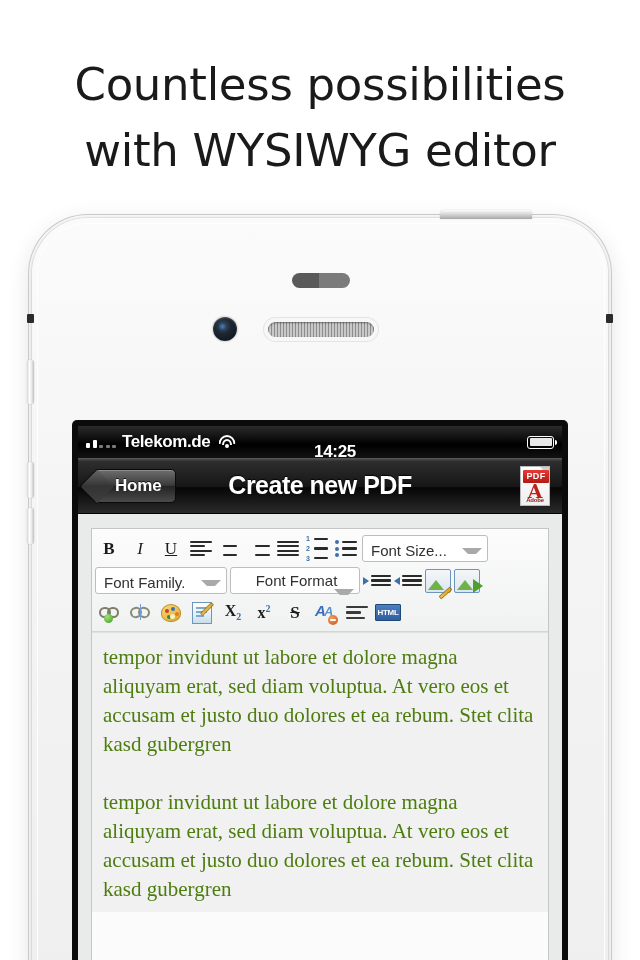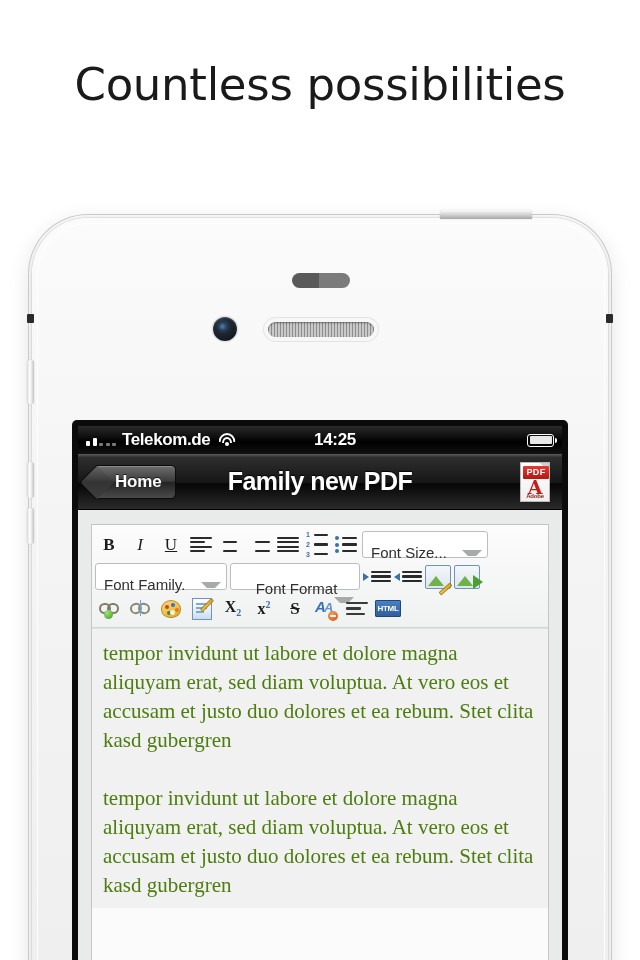--- a/index.html
+++ b/index.html
@@ -159,21 +159,21 @@
     overflow: hidden;
     background: #e9eaea;
   }
 
   
   .statusbar {
     position: relative;
     height: 28px;
     background: linear-gradient(180deg,#2b2b2b 0%, #000000 58%, #121212 100%);
     display: flex;
-    padding: 4px 8px;
+    padding: 16px 8px;
     color: #ffffff;
   }
   .sb-left { display: flex; align-items: center; gap: 6px; }
   .bars { display: flex; align-items: flex-end; gap: 2.5px; height: 11px; }
   .bars i { display: block; width: 4px; border-radius: 1px; background: #fff; }
   .bars i:nth-child(1){ height: 5px; }
   .bars i:nth-child(2){ height: 8px; }
   .bars i:nth-child(3){ height: 3px; background:#7a7a7a; }
   .bars i:nth-child(4){ height: 3px; background:#7a7a7a; }
   .bars i:nth-child(5){ height: 3px; background:#7a7a7a; }
@@ -358,21 +358,21 @@
   .ind-wrap .lines { flex:1; display:flex; flex-direction:column; gap:2.4px; }
   .ind-wrap .lines u { display:block; height:2.4px; background:#2a2a2a; border-radius:1px; }
 
   
   .sel {
     height: 27px;
     background: #ffffff;
     border: 1px solid #bcbebe;
     border-radius: 3px;
     display: flex; align-items: center;
-    padding: 16px 5px 0 8px;
+    padding: 4px 5px 0 8px;
     font-family: "Liberation Sans", sans-serif;
     font-size: 15px;
     color: #303030;
     white-space: nowrap;
   }
   .sel .caret {
     margin-left: auto; padding-left: 8px;
     width: 0; height: 0;
     border-left: 6px solid transparent;
     border-right: 6px solid transparent;
@@ -539,20 +539,21 @@
   }
   .content p + p { margin-top: 29px; }
 </style>
 </head>
 <body>
 
 <div id="stage">
 
   <div class="headline">
     <span>Countless possibilities</span>
+    <span class="l2">with WYSIWYG editor</span>
   </div>
 
   <div class="phone"></div>
   <div class="rim-line"></div>
   <div class="ant left"></div>
   <div class="ant right"></div>
   <div class="btn-hw btn-power"></div>
   <div class="btn-hw btn-silent"></div>
   <div class="btn-hw btn-volup"></div>
   <div class="btn-hw btn-voldn"></div>
@@ -584,21 +585,21 @@
         <div class="battery">
             <b></b>
           </div>
       </div>
     </div>
 
     <div class="navbar">
       <div class="backbtn">
         <span>Home</span>
       </div>
-      <div class="navtitle">Family new PDF</div>
+      <div class="navtitle">Create new PDF</div>
       <div class="pdficon">
         <div class="corner"></div>
         <div class="tag">PDF</div>
         <div class="amark">A</div>
         <div class="adobe">Adobe</div>
       </div>
     </div>
 
     <div class="page">
       <div class="editor">

